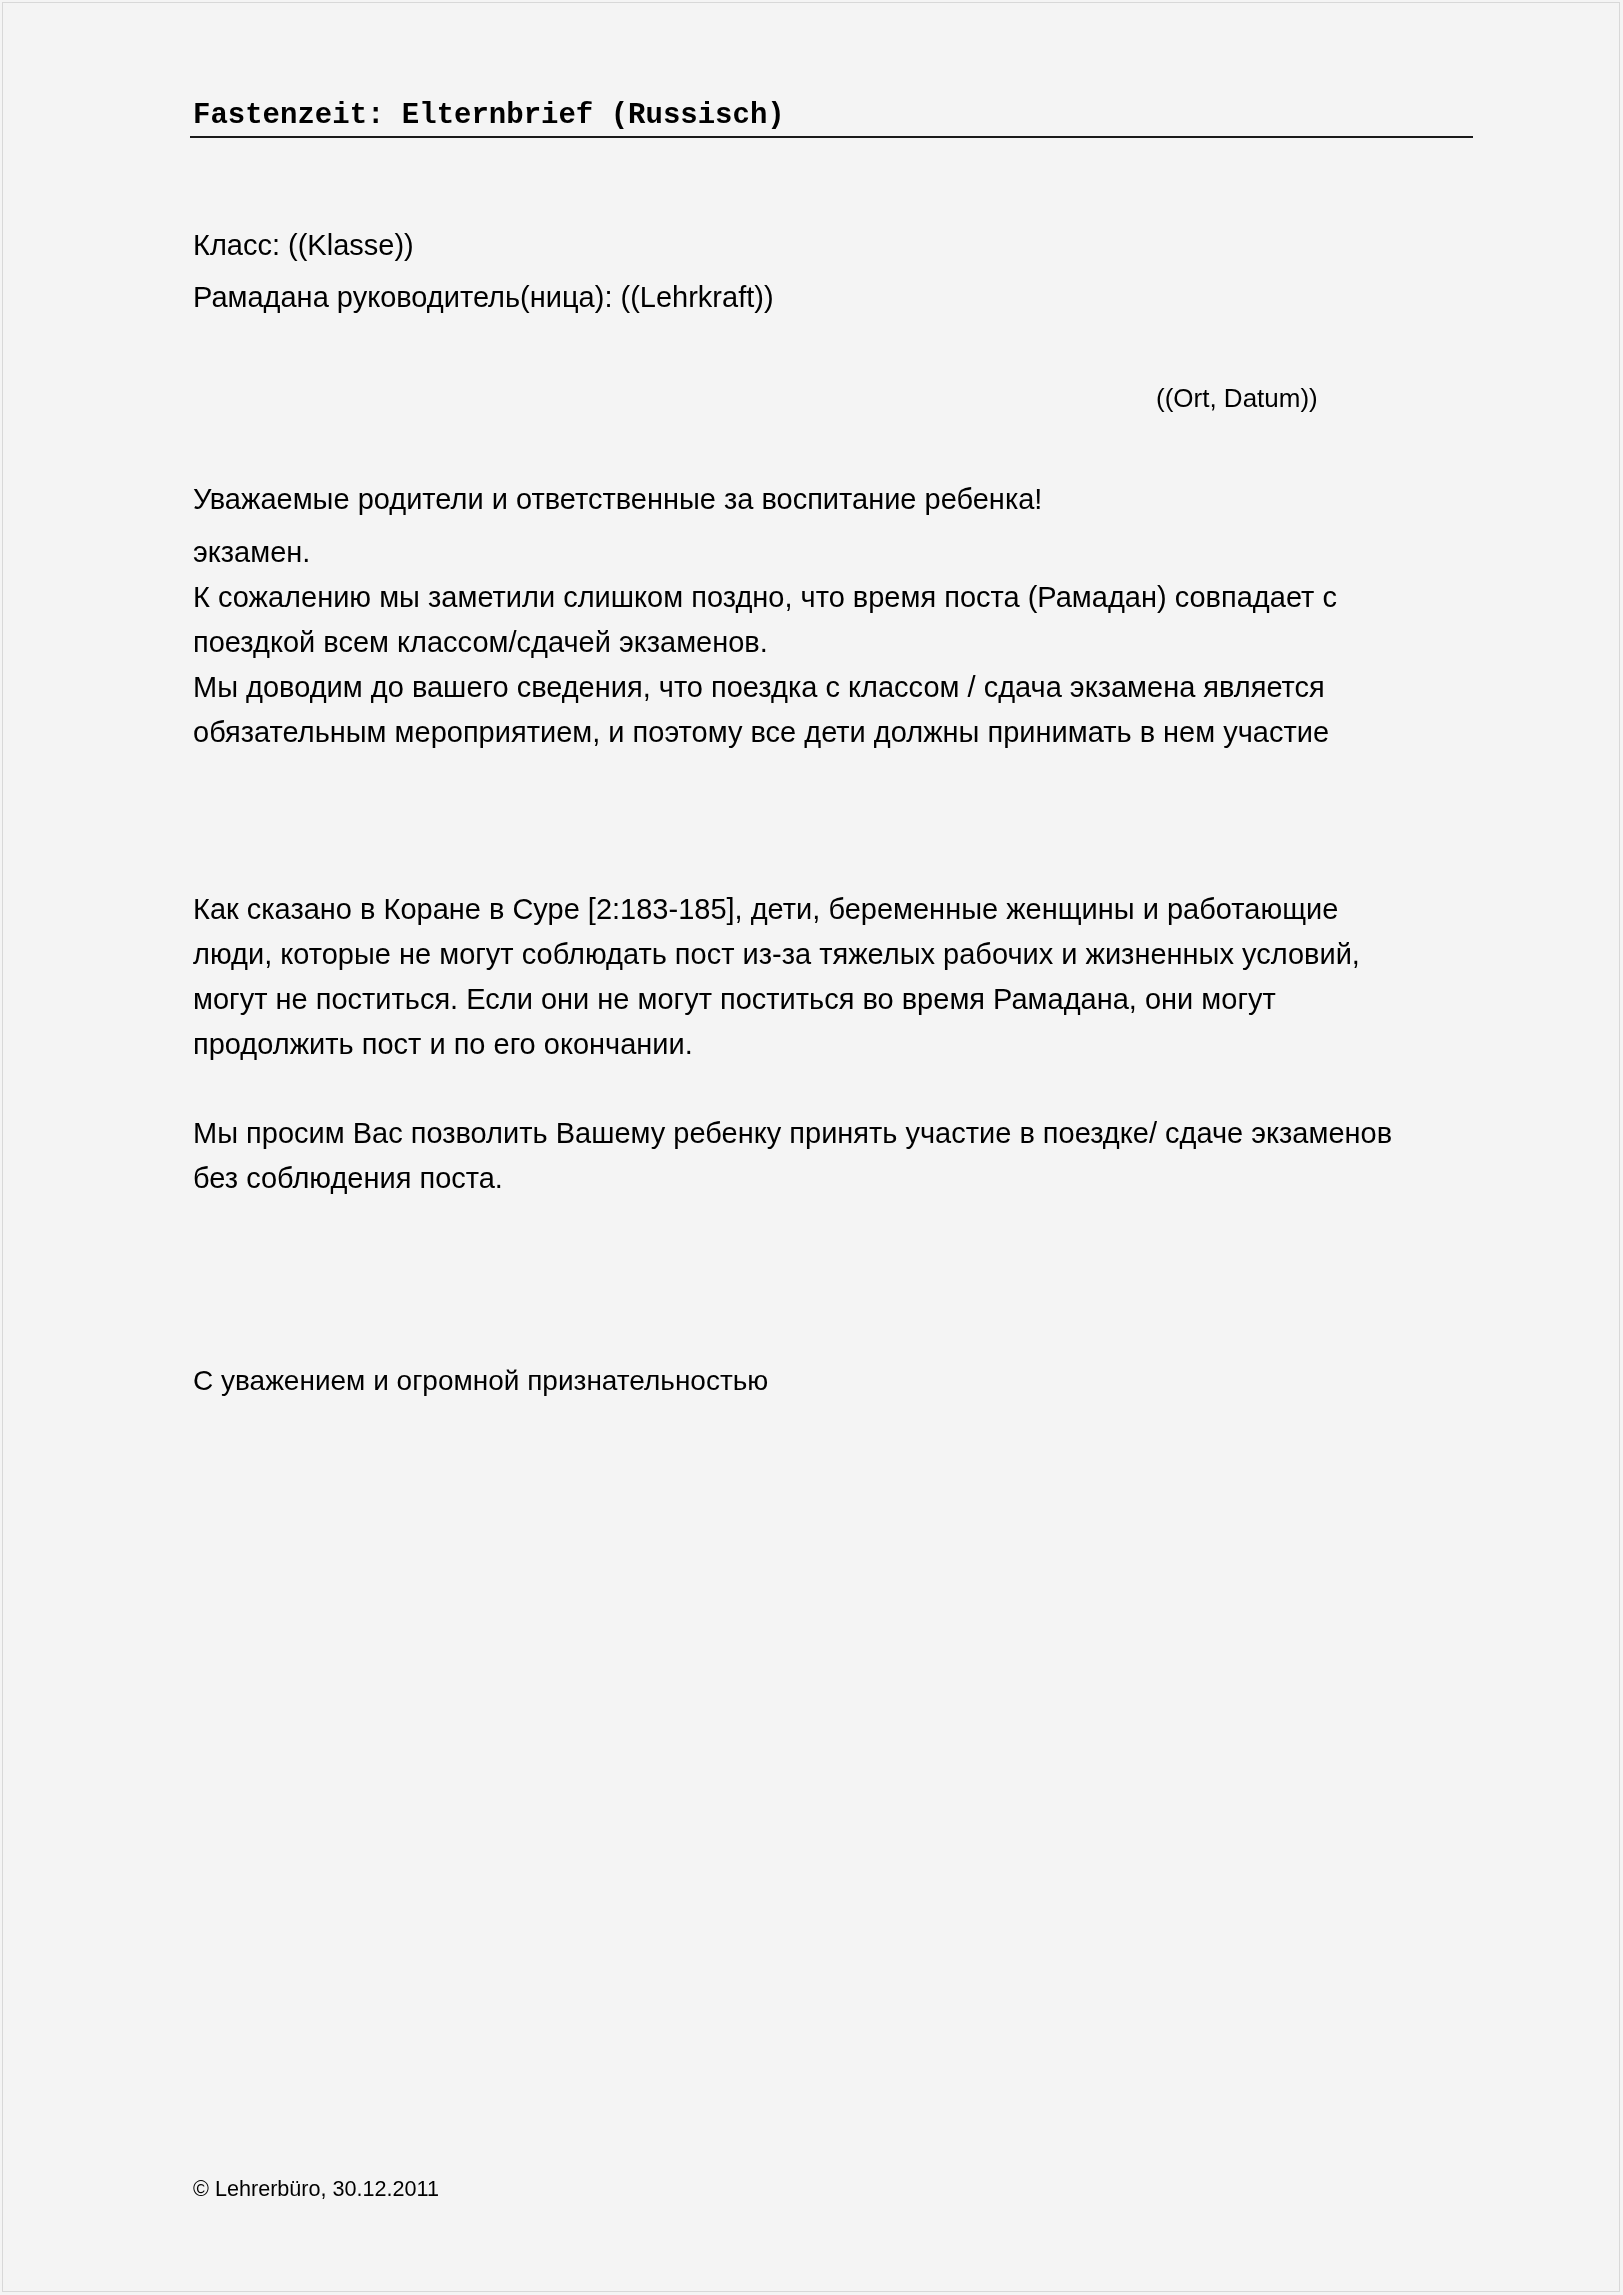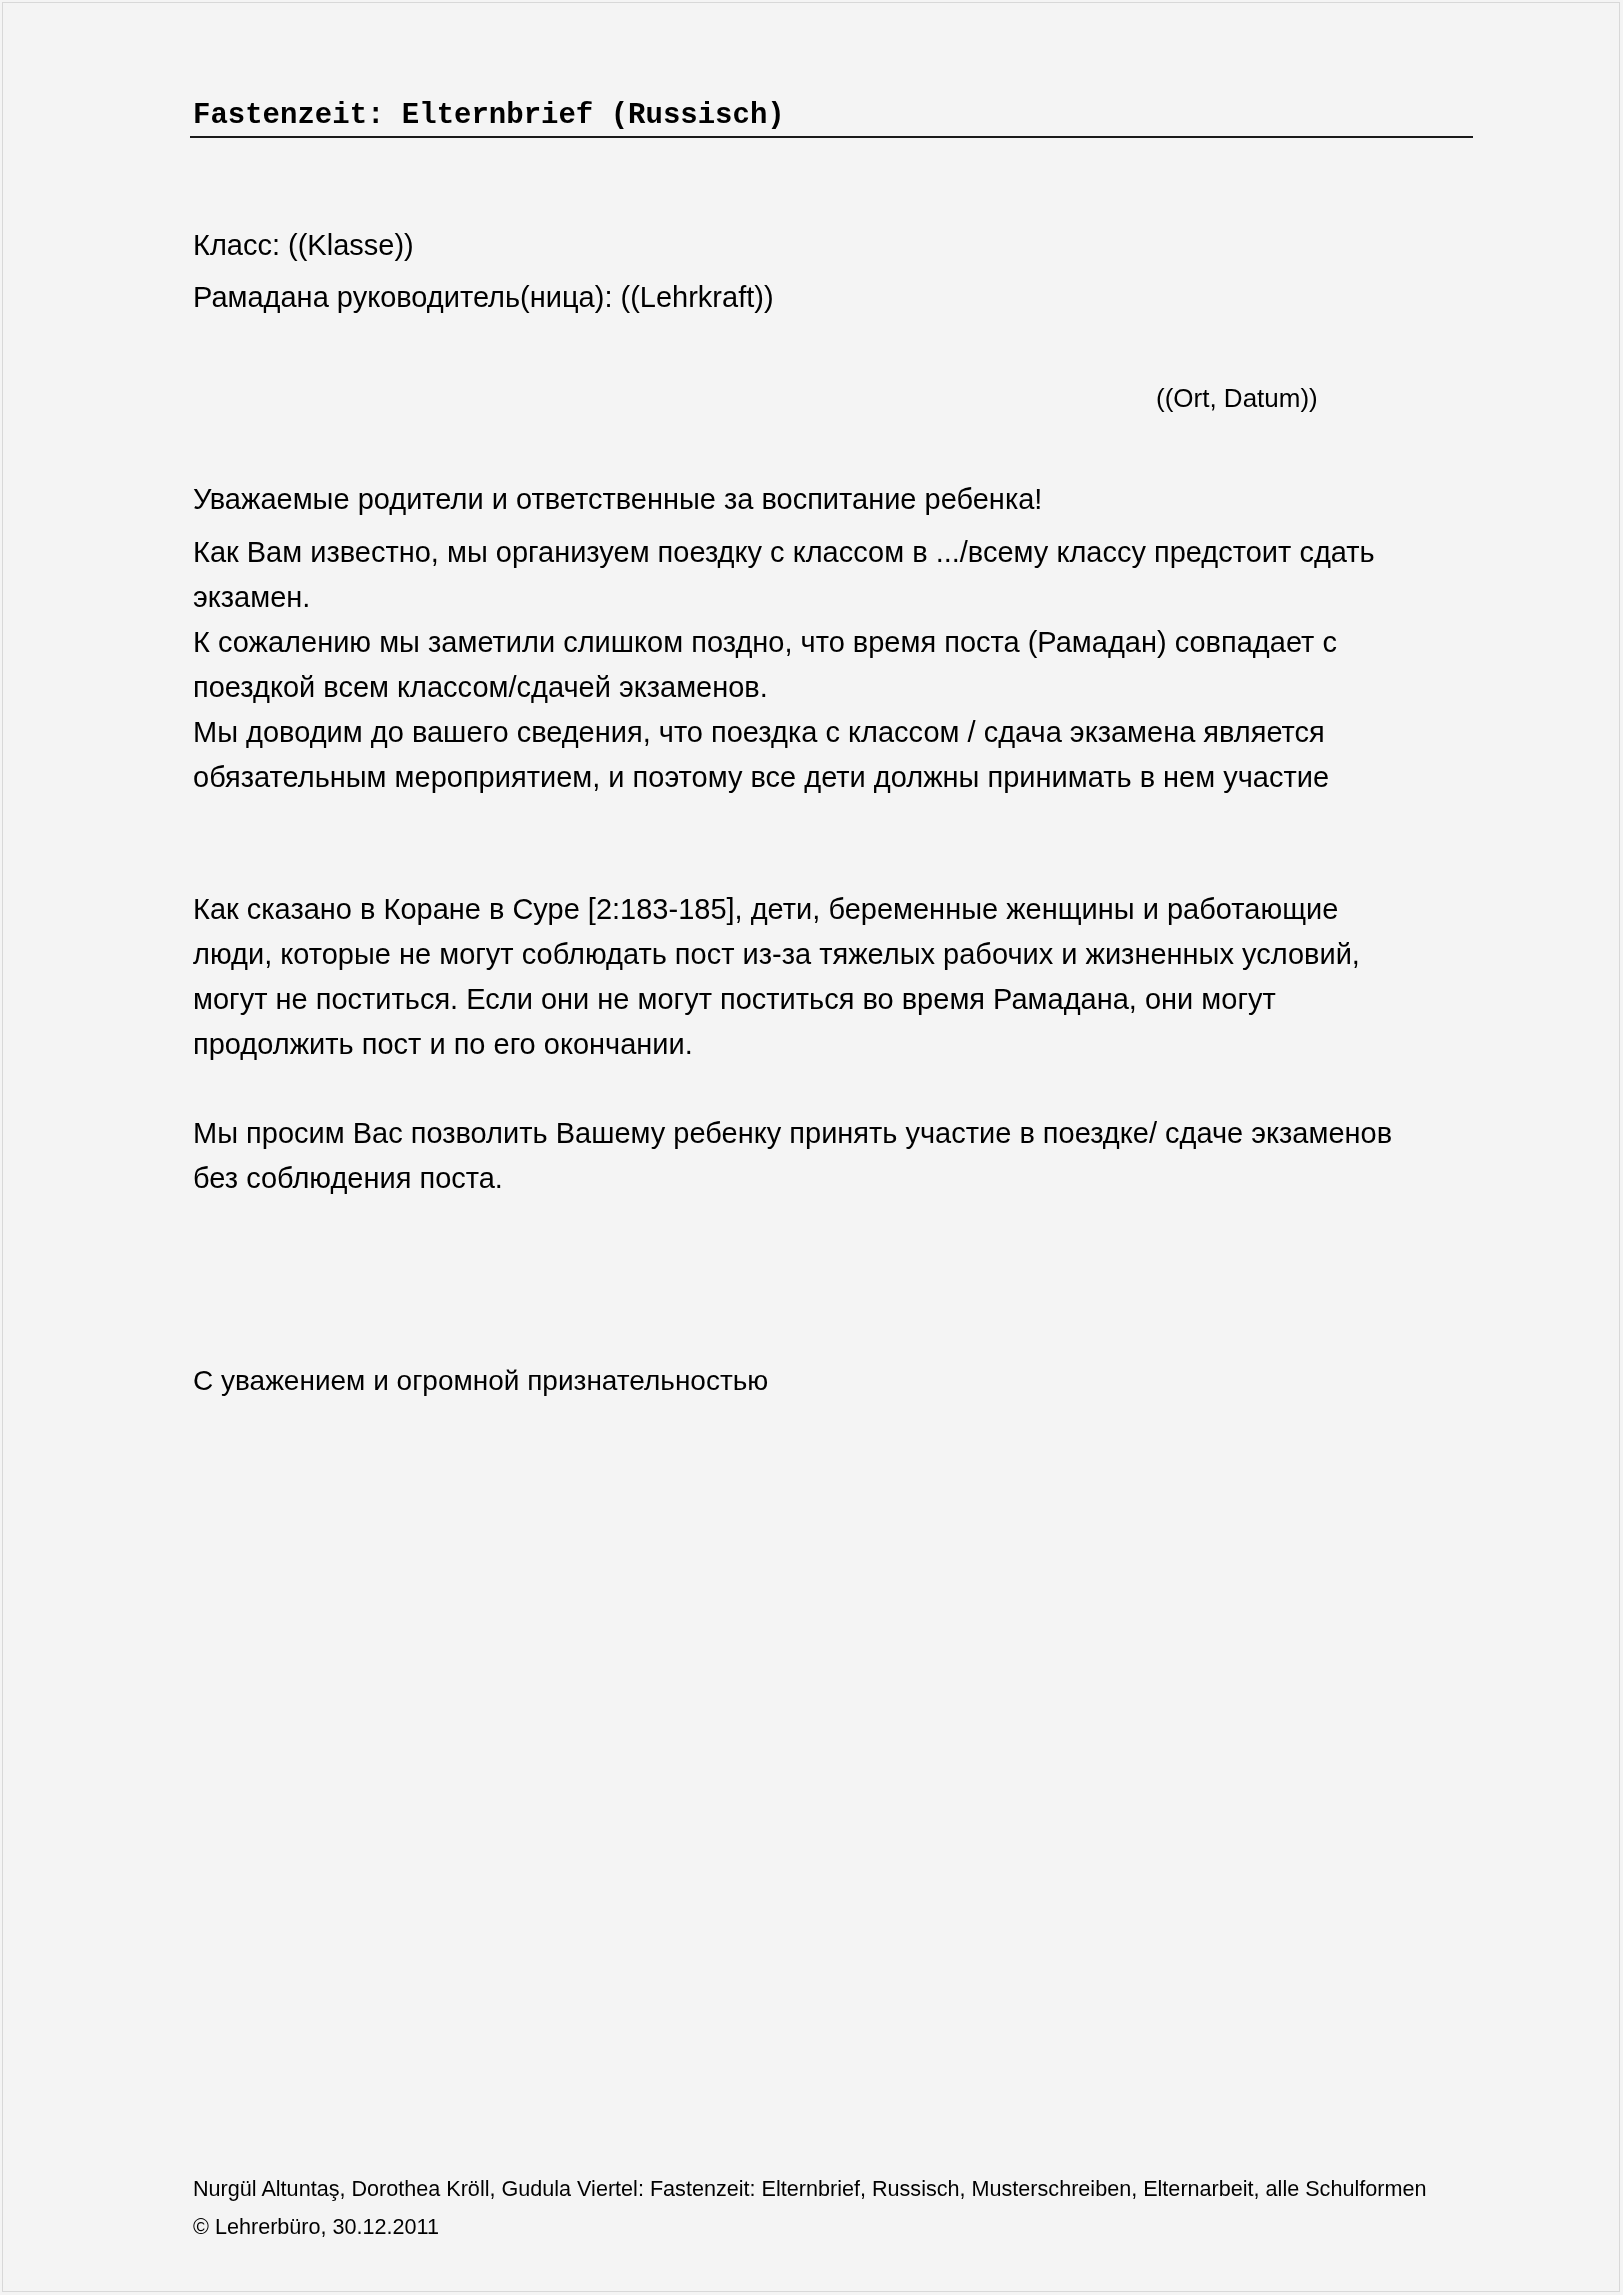--- a/index.html
+++ b/index.html
@@ -94,21 +94,20 @@
 <div class="title-rule"></div>
 
 <div class="meta-line" style="top:226px;">Класс: ((Klasse))</div>
 <div class="meta-line" style="top:278px;">Рамадана руководитель(ница): ((Lehrkraft))</div>
 
 <div class="place-date">((Ort, Datum))</div>
 
 <div class="meta-line" style="top:480px;">Уважаемые родители и ответственные за воспитание ребенка!</div>
 
 <div class="body-text" style="top:530px;">
-  <p>Как Вам известно, мы организуем поездку с классом в .../всему классу предстоит сдать</p>
   <p>экзамен.</p>
   <p>К сожалению мы заметили слишком поздно, что время поста (Рамадан) совпадает с</p>
   <p>поездкой всем классом/сдачей экзаменов.</p>
   <p>Мы доводим до вашего сведения, что поездка с классом / сдача экзамена является</p>
   <p>обязательным мероприятием, и поэтому все дети должны принимать в нем участие</p>
 </div>
 
 <div class="body-text" style="top:887px;">
   <p>Как сказано в Коране в Суре [2:183-185], дети, беременные женщины и работающие</p>
   <p>люди, которые не могут соблюдать пост из-за тяжелых рабочих и жизненных условий,</p>
@@ -117,16 +116,15 @@
 </div>
 
 <div class="body-text" style="top:1111px;">
   <p>Мы просим Вас позволить Вашему ребенку принять участие в поездке/ сдаче экзаменов</p>
   <p>без соблюдения поста.</p>
 </div>
 
 <div class="closing">С уважением и огромной признательностью</div>
 
 <div class="footer">
-  <div>Nurgül Altuntaş, Dorothea Kröll, Gudula Viertel: Fastenzeit: Elternbrief, Russisch, Musterschreiben, Elternarbeit, alle Schulformen</div>
   <div>© Lehrerbüro, 30.12.2011</div>
 </div>
 
 
 </body></html>

